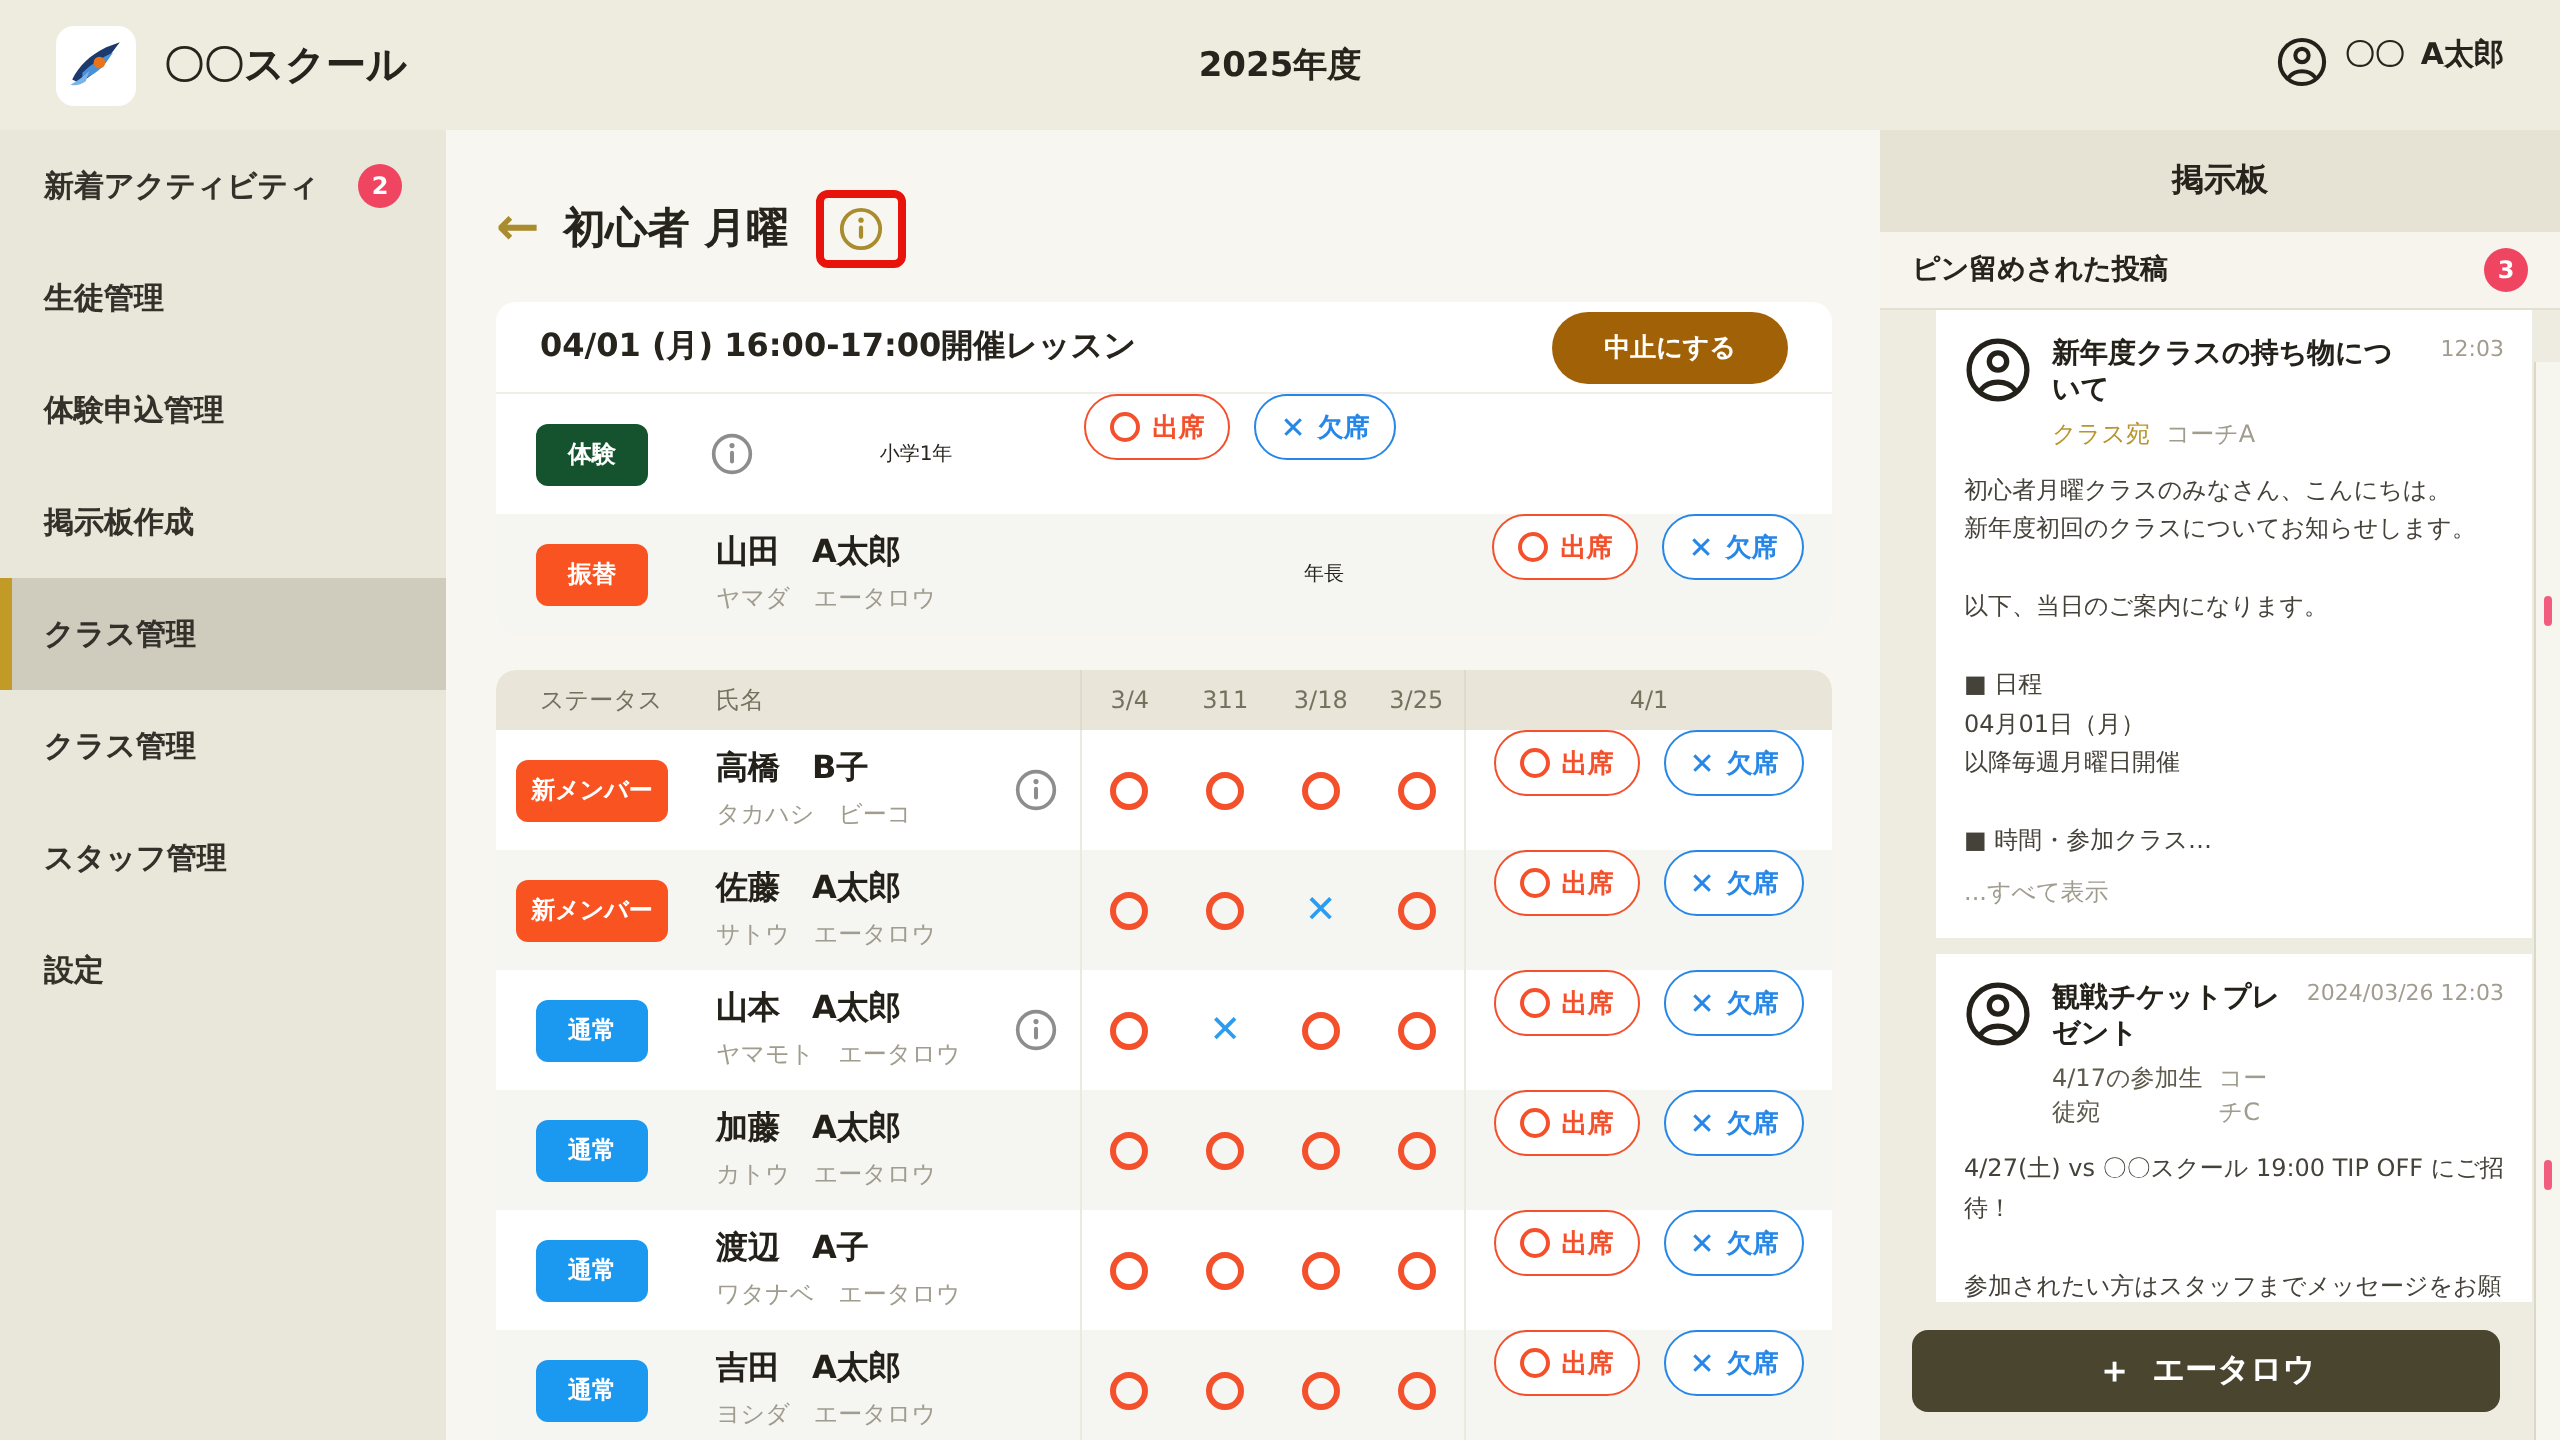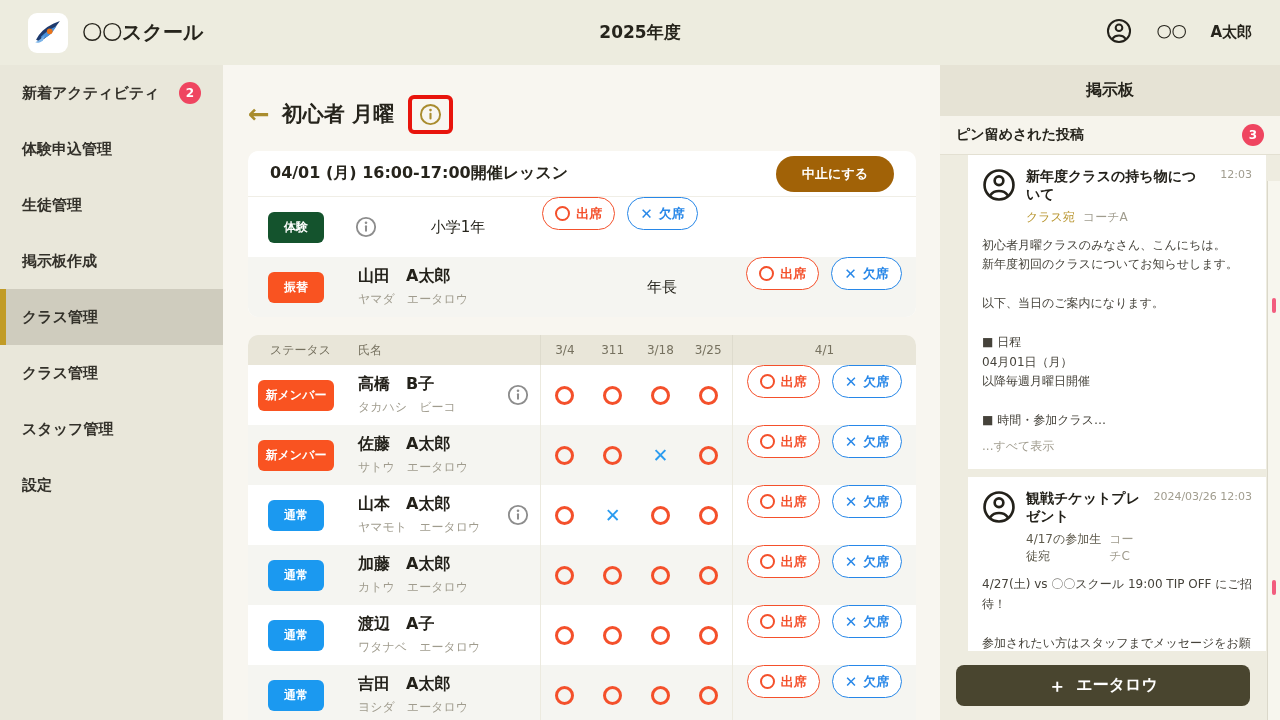--- a/index.html
+++ b/index.html
@@ -6,21 +6,21 @@
   html,body { width:1280px; height:720px; }
   body { font-family:"DejaVu Sans","Liberation Sans",sans-serif; color:#26241c; }
   .app { width:1280px; height:720px; overflow:hidden; display:flex; flex-direction:column; background:#f8f6f0; }
 
   
   .topbar { height:65px; flex-shrink:0; display:flex; align-items:center; padding:0 28px; background:#edecdf; position:relative; }
   .brand { display:flex; align-items:center; gap:14px; }
   .logo { width:40px; height:40px; border-radius:9px; background:#fff; display:flex; align-items:center; justify-content:center; overflow:hidden; }
   .brand-name { font-size:20px; font-weight:bold; }
   .year { position:absolute; left:50%; transform:translateX(-50%); font-size:17px; font-weight:bold; }
-  .user { margin-left:auto; display:flex; align-items:center; gap:24px; font-size:15px; font-weight:bold; cursor:pointer; }
+  .user { margin-left:auto; display:flex; gap:8px; font-size:15px; font-weight:bold; cursor:pointer; }
 
   
   .layout { display:flex; flex:1; min-height:0; }
 
   
   .sidebar { width:223px; flex-shrink:0; background:#e9e7da; }
   .side-item { height:56px; display:flex; align-items:center; padding:0 22px; position:relative; font-size:15px; font-weight:bold; color:#33312a; cursor:pointer; }
   .side-item.active { background:#cfccbe; border-left:6px solid #c19b26; padding-left:16px; }
   .count-badge { min-width:22px; height:22px; border-radius:11px; background:#ef4560; color:#fff; font-size:12px; font-weight:bold; display:inline-flex; align-items:center; justify-content:center; padding:0 4px; }
   .side-badge { position:absolute; right:22px; }
@@ -39,21 +39,21 @@
   .cancel-btn { background:#a16207; color:#fff; border:none; border-radius:18px; padding:9px 26px; font-size:13px; font-weight:bold; cursor:pointer; font-family:inherit;text-align:center; }
 
   .row { height:60px; display:flex; align-items:center; background:#fff; }
   .rows > .row:nth-child(even) { background:#f5f5f1; }
   .col-badge { width:96px; display:flex; justify-content:center; }
   .badge { color:#fff; font-size:12px; font-weight:bold; padding:7px 8px; border-radius:6px; min-width:56px; text-align:center; }
   .col-name { flex:1; padding-left:14px; min-width:0; }
   .nm { font-size:16px; font-weight:bold; color:#23211a; }
   .kana { font-size:12px; color:#a09c8e; margin-top:4px; }
   .col-info { width:44px; display:flex; justify-content:center; }
-  .col-grade { width:140px; text-align:center; font-size:15px; }
+  .col-grade { width:140px; text-align:center; font-size:10px; }
   .col-dates { width:192px; display:flex; align-self:stretch; align-items:center; }
   .cell { width:48px; display:flex; align-items:center; justify-content:center; }
   .circle { width:19px; height:19px; border:3px solid #f4502b; border-radius:50%; }
   .cross { font-size:19px; font-weight:bold; color:#2b9cf0; }
   .col-current { width:184px; display:flex; align-self:stretch; align-items:flex-start; justify-content:center; gap:12px; }
   .table-card .col-dates, .table-card .col-current { border-left:1px solid #eceadf; }
 
   .pill { display:flex; align-items:center; gap:6px; background:#fff; border-radius:17px; height:33px; padding:0 12px; font-size:13px; font-weight:bold; cursor:pointer; font-family:inherit; }
   .attend { border:1.5px solid #f4502b; color:#f4502b; }
   .absent { border:1.5px solid #2787e8; color:#2787e8; }
@@ -123,25 +123,25 @@
   </header>
 
   <div class="layout">
 
     <nav class="sidebar" id="sidebar">
         <div class="side-item">
     <span class="side-label">新着アクティビティ</span>
     <span class="count-badge side-badge">2</span>
   </div>
         <div class="side-item">
+    <span class="side-label">生徒管理</span>
+
+  </div>
+        <div class="side-item">
     <span class="side-label">体験申込管理</span>
-
-  </div>
-        <div class="side-item">
-    <span class="side-label">生徒管理</span>
 
   </div>
         <div class="side-item">
     <span class="side-label">掲示板作成</span>
 
   </div>
         <div class="side-item active">
     <span class="side-label">クラス管理</span>
 
   </div>

